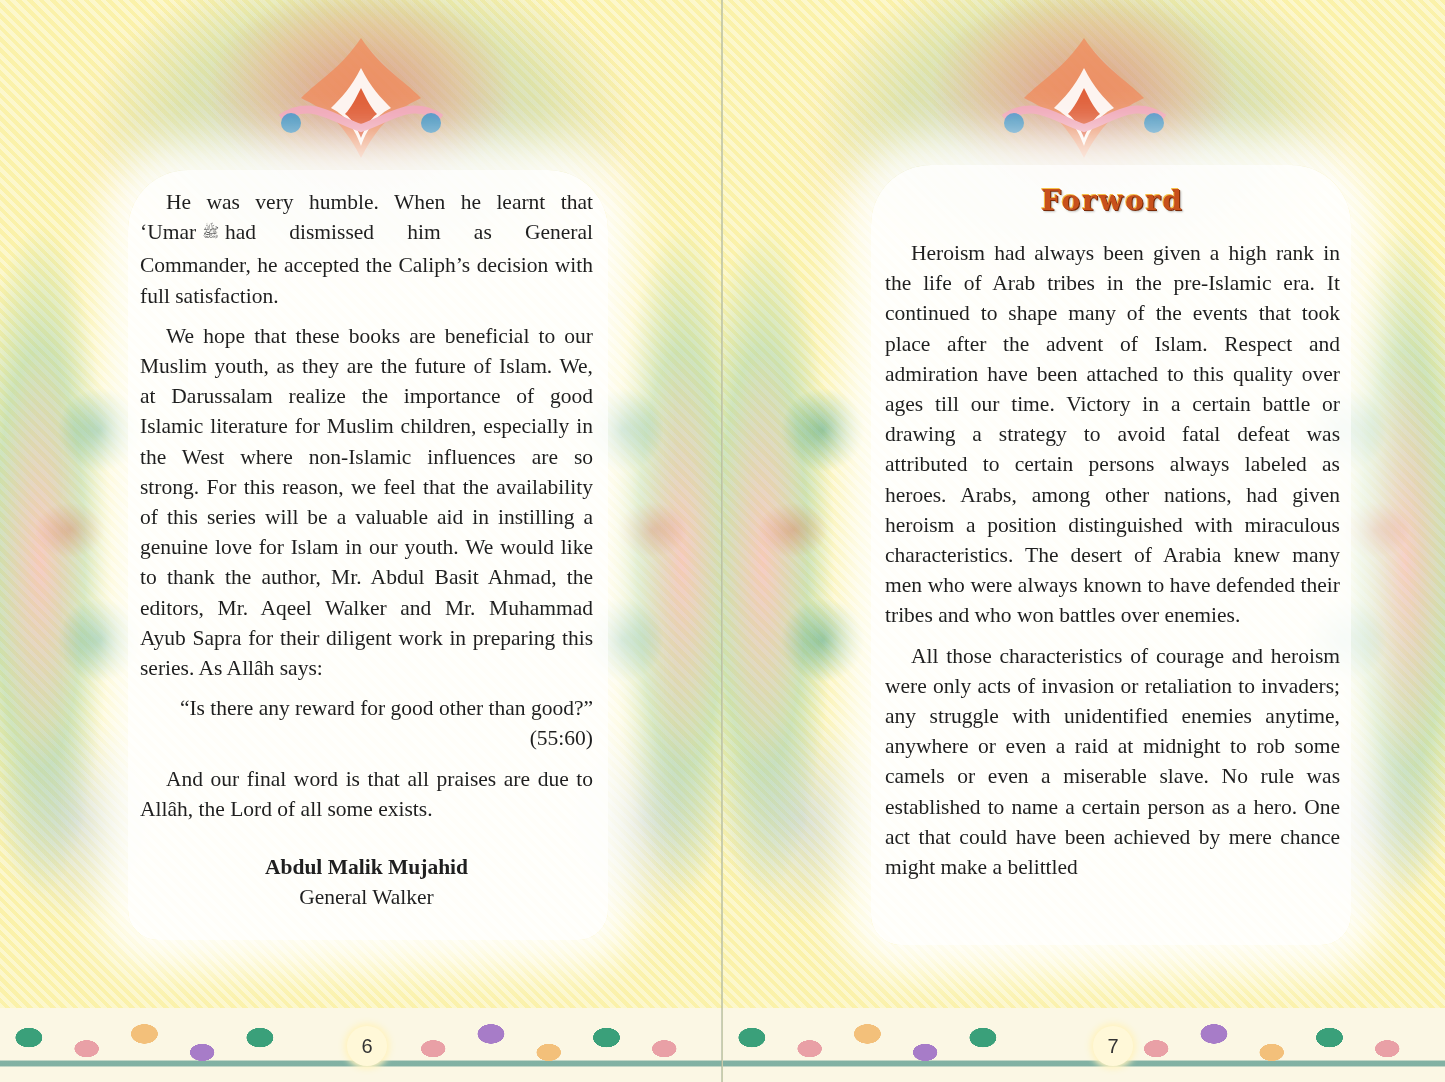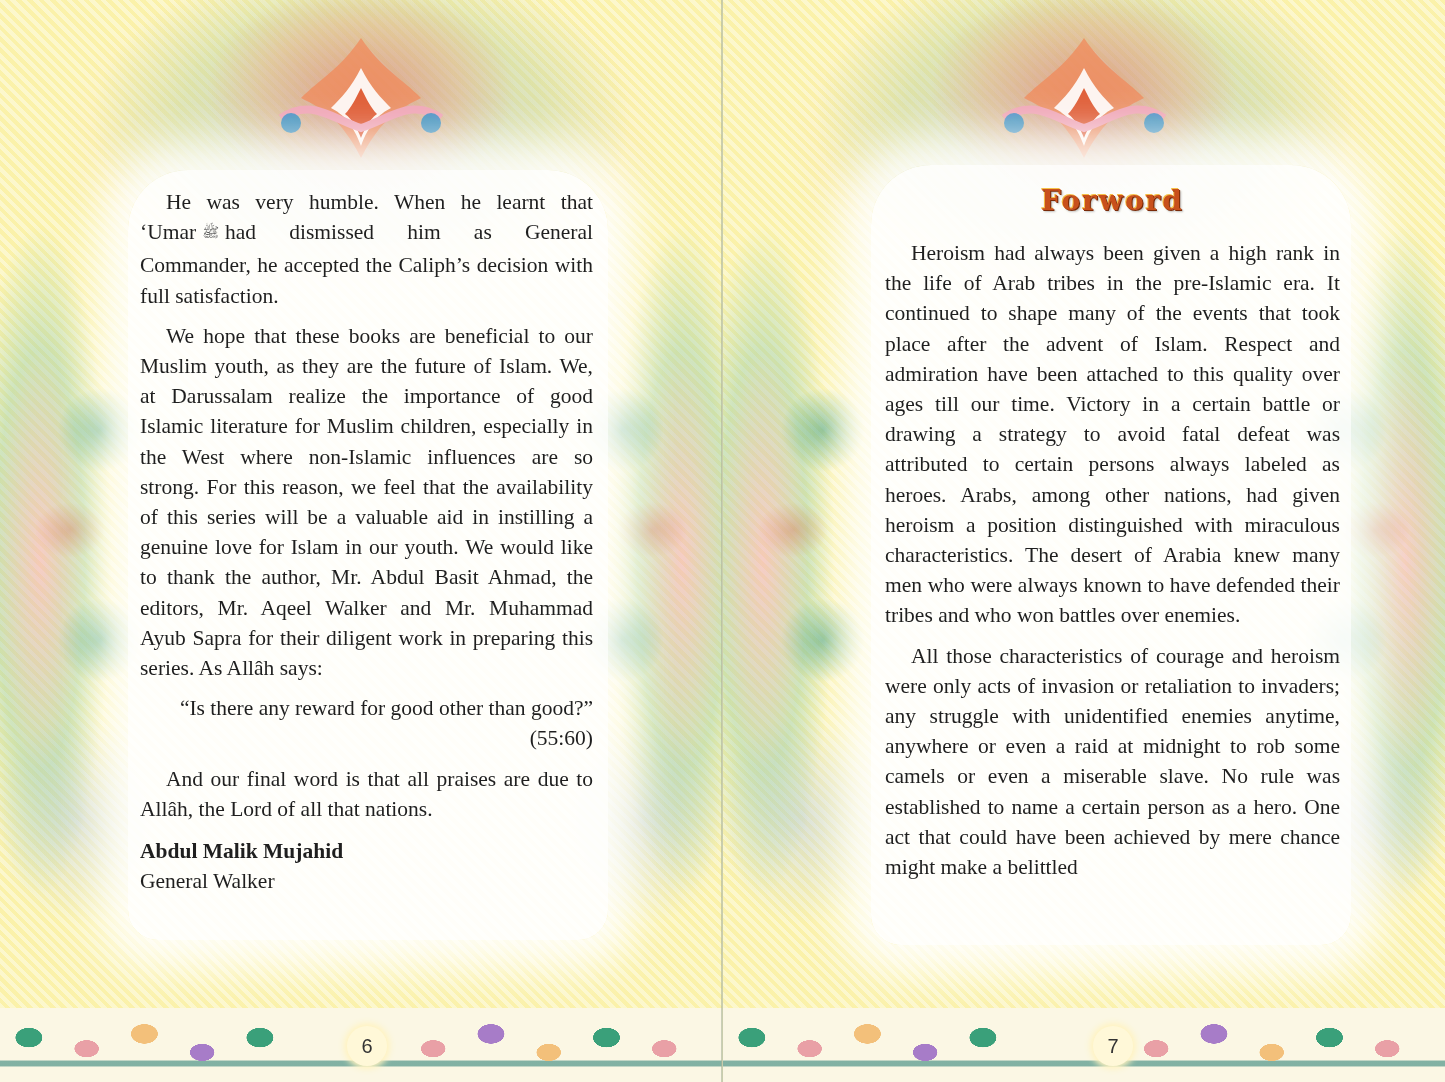--- a/index.html
+++ b/index.html
@@ -54,21 +54,21 @@
   .content {
     position: absolute; color: #1f1f1f; font-size: 21.5px; line-height: 30.2px;
     text-align: justify;
   }
   .page-left .content { left: 140px; top: 187px; width: 453px; }
   .page-right .content { left: 162px; top: 184px; width: 455px; }
   .content p { margin: 0 0 10px 0; text-indent: 26px; }
   .content p.quote { text-indent: 0; padding-left: 26px; text-align: right; margin-bottom: 10px; }
   .content p.tight { margin-bottom: 0; }
   .honorific { font-size: 14px; color: #555; padding: 0 6px; position: relative; top: -2px; }
-  .signature { text-align: left; margin-top: 12px; }
+  .signature { text-align: center; margin-top: 28px; }
   .signature .name { font-weight: bold; display: block; }
   .signature .title { display: block; }
   .chapter-title {
     display: block; text-align: center; text-indent: 0;
     font-family: "DejaVu Serif", serif; font-weight: bold; font-size: 28px;
     letter-spacing: 2px; line-height: 34px; margin: 0 0 20px 0;
     color: #c8501c;
     text-shadow: 1px 1px 0 #7a2a08, -1px -1px 0 #f5c048, 2px 2px 2px rgba(0,0,0,0.25);
   }
   .footer-band {
@@ -111,21 +111,21 @@
         <circle cx="30" cy="95" r="10" fill="#2a8ec8" opacity="0.8"></circle>
         <circle cx="170" cy="95" r="10" fill="#2a8ec8" opacity="0.8"></circle>
       </svg>
     </div>
     <div class="text-panel"></div>
 
     <div class="content">
       <p><span>He was very humble. When he learnt that ‘Umar</span><span class="honorific">ﷺ</span><span>had dismissed him as General Commander, he accepted the Caliph’s decision with full satisfaction.</span></p>
       <p>We hope that these books are beneficial to our Muslim youth, as they are the future of Islam. We, at Darussalam realize the importance of good Islamic literature for Muslim children, especially in the West where non-Islamic influences are so strong. For this reason, we feel that the availability of this series will be a valuable aid in instilling a genuine love for Islam in our youth. We would like to thank the author, Mr. Abdul Basit Ahmad, the editors, Mr. Aqeel Walker and Mr. Muhammad Ayub Sapra for their diligent work in preparing this series. As Allâh says:</p>
       <p class="quote">“Is there any reward for good other than good?” (55:60)</p>
-      <p class="tight">And our final word is that all praises are due to Allâh, the Lord of all that nations.</p>
+      <p class="tight">And our final word is that all praises are due to Allâh, the Lord of all some exists.</p>
       <div class="signature">
         <span class="name">Abdul Malik Mujahid</span>
         <span class="title">General Walker</span>
       </div>
     </div>
 
     <div class="footer-band"></div>
     <div class="page-number">6</div>
   </div>
 

